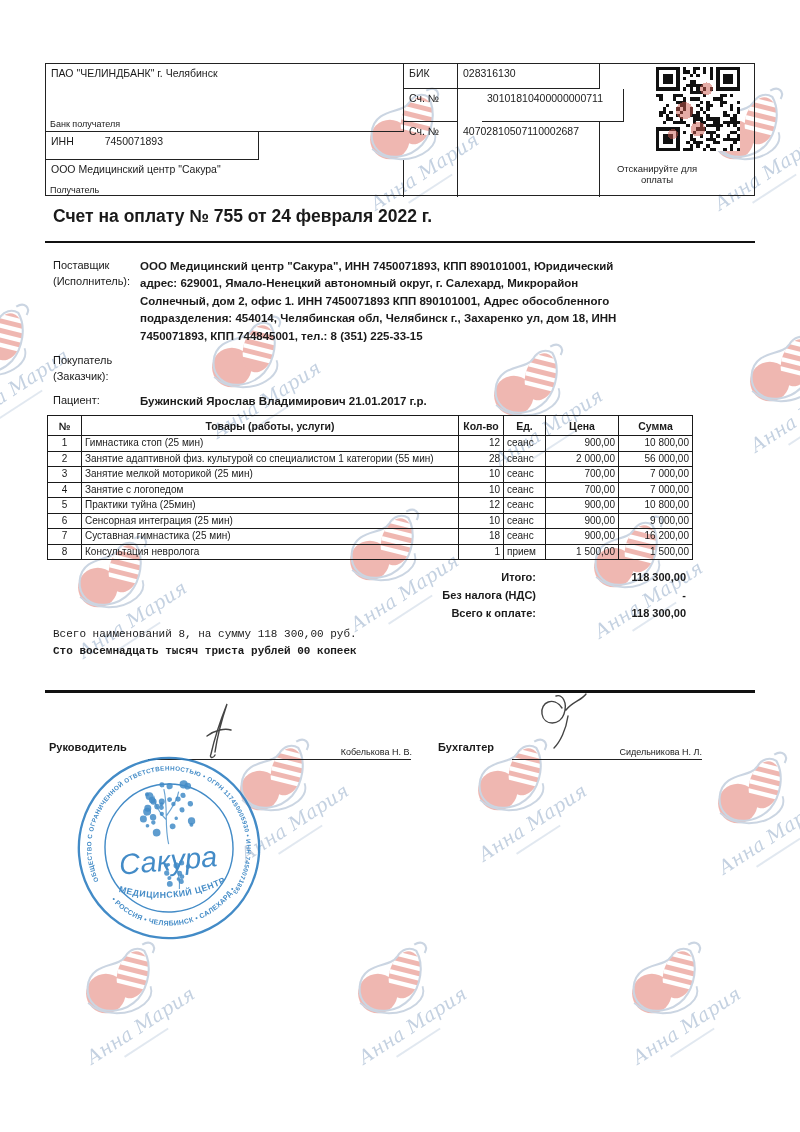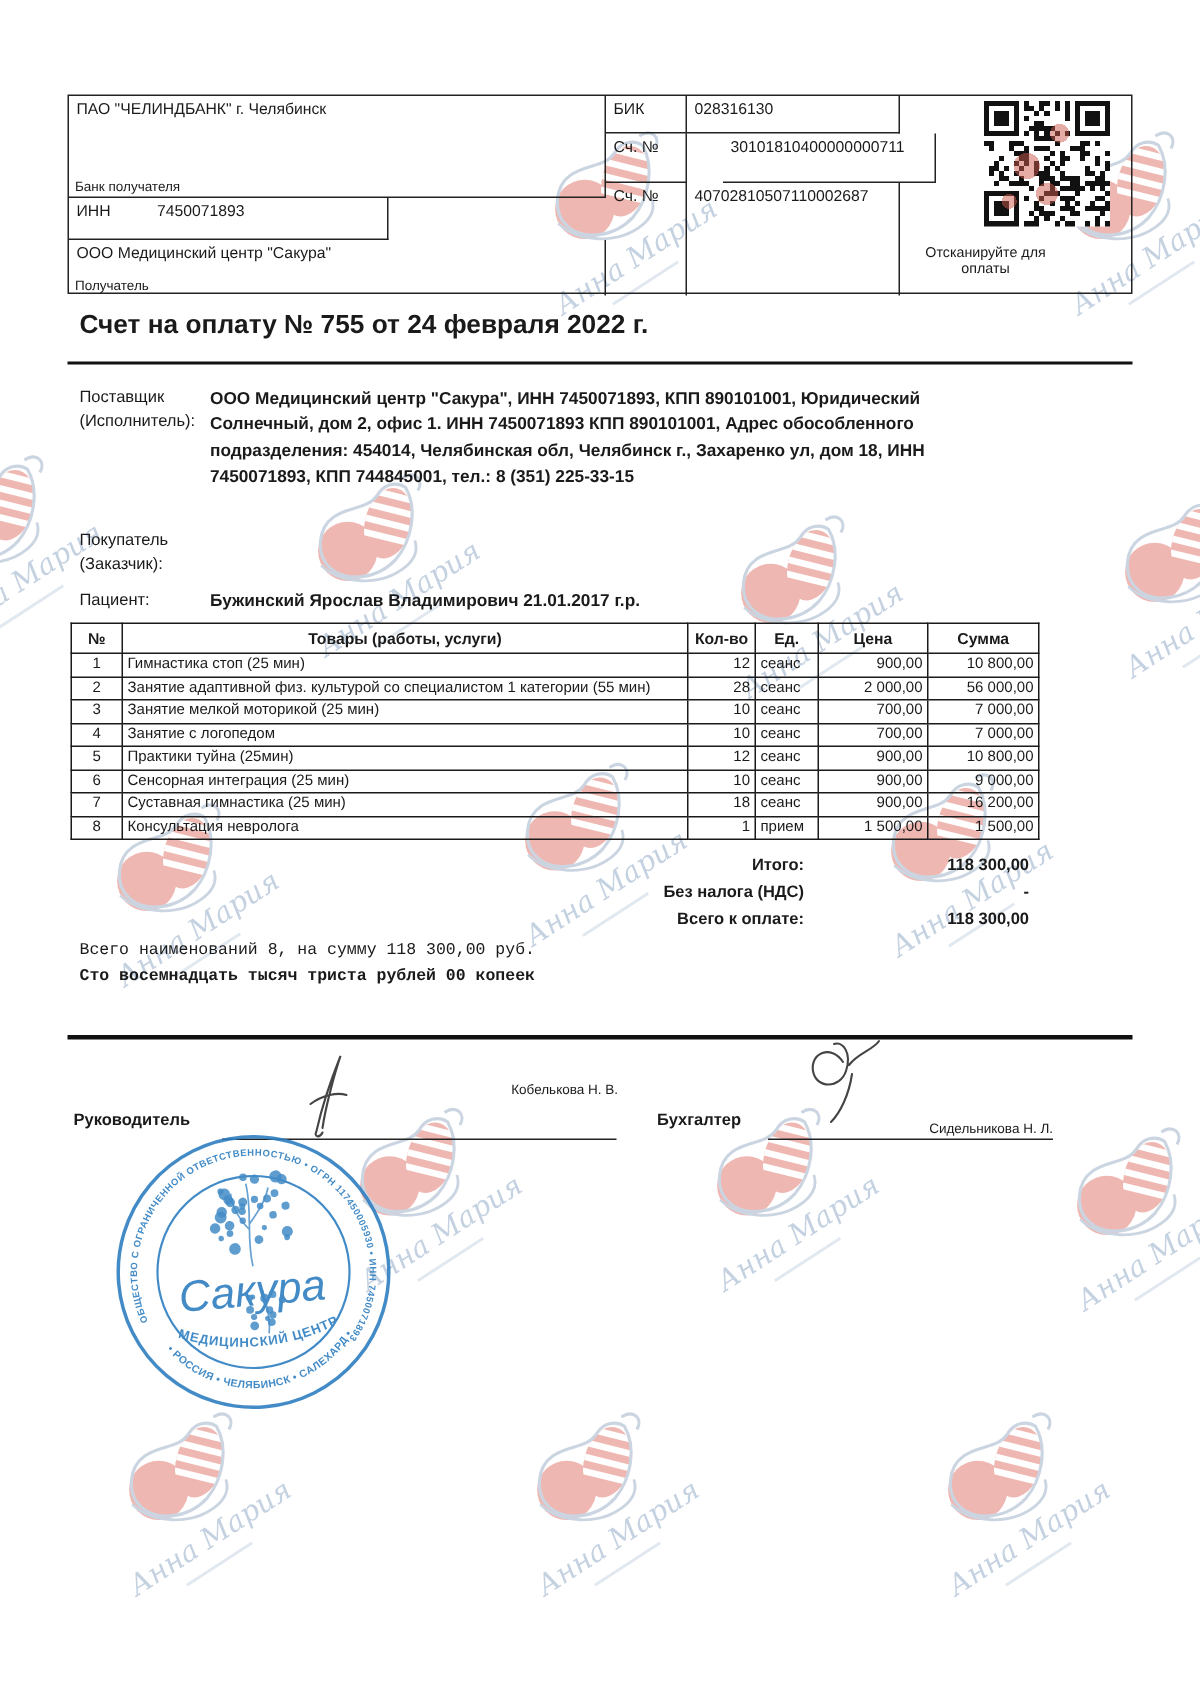--- a/index.html
+++ b/index.html
@@ -421,20 +421,21 @@
       <div id="qr-caption">Отсканируйте для оплаты</div>
     </div>
 
     <div id="doc-title">Счет на оплату № 755 от 24 февраля 2022 г.</div>
     <div class="rule" id="rule-top"></div>
 
     <div class="party-label" style="top:259px;">Поставщик</div>
     <div class="party-label" style="top:275px;">(Исполнитель):</div>
     <div class="party-text" style="top:258px;">
       <div>ООО Медицинский центр "Сакура", ИНН 7450071893, КПП 890101001, Юридический</div>
+      <div>адрес: 629001, Ямало-Ненецкий автономный округ, г. Салехард, Микрорайон</div>
       <div>Солнечный, дом 2, офис 1. ИНН 7450071893 КПП 890101001, Адрес обособленного</div>
       <div>подразделения: 454014, Челябинская обл, Челябинск г., Захаренко ул, дом 18, ИНН</div>
       <div>7450071893, КПП 744845001, тел.: 8 (351) 225-33-15</div>
     </div>
 
     <div class="party-label" style="top:354px;">Покупатель</div>
     <div class="party-label" style="top:370px;">(Заказчик):</div>
     <div class="party-label" style="top:394px;">Пациент:</div>
     <div class="party-text" style="top:393px;">Бужинский Ярослав Владимирович 21.01.2017 г.р.</div>
 
@@ -534,21 +535,21 @@
     <div class="tot tot-label" style="top:607px;">Всего к оплате:</div>
     <div class="tot tot-value" style="top:607px;">118 300,00</div>
 
     <div class="summary" style="top:628px;">Всего наименований 8, на сумму 118 300,00 руб.</div>
     <div class="summary" style="top:645px;font-weight:bold;">Сто восемнадцать тысяч триста рублей 00 копеек</div>
 
     <div class="rule" id="rule-bottom"></div>
 
     <div class="sig-label" style="left:49px;top:741px;">Руководитель</div>
     <div class="sig-line" style="left:148px;top:759px;width:263px;"></div>
-    <div class="sig-name" style="left:312px;top:721px;width:100px;text-align:right;">Кобелькова Н. В.</div>
+    <div class="sig-name" style="left:312px;top:747px;width:100px;text-align:right;">Кобелькова Н. В.</div>
     <svg class="sig-scribble" style="left:185px;top:696px;" width="60" height="64" viewBox="0 0 60 64">
       <path d="M 26,58 C 30,40 38,18 42,8 C 38,20 32,42 30,56 M 22,40 C 30,34 40,32 46,34 M 26,58 C 24,62 28,63 30,59" stroke="#444" stroke-width="1.4" fill="none" stroke-linecap="round"></path>
     </svg>
     <div class="sig-label" style="left:438px;top:741px;">Бухгалтер</div>
     <div class="sig-line" style="left:512px;top:759px;width:190px;"></div>
     <div class="sig-name" style="left:598px;top:747px;width:104px;text-align:right;">Сидельникова Н. Л.</div>
     <svg class="sig-scribble" style="left:532px;top:686px;" width="60" height="66" viewBox="0 0 60 66">
       <path d="M 30,22 C 22,10 8,16 10,28 C 12,40 28,40 32,28 C 36,16 30,8 24,10 M 34,24 C 40,16 50,14 54,8 M 36,30 C 34,44 28,56 22,62" stroke="#444" stroke-width="1.4" fill="none" stroke-linecap="round"></path>
     </svg>
 

